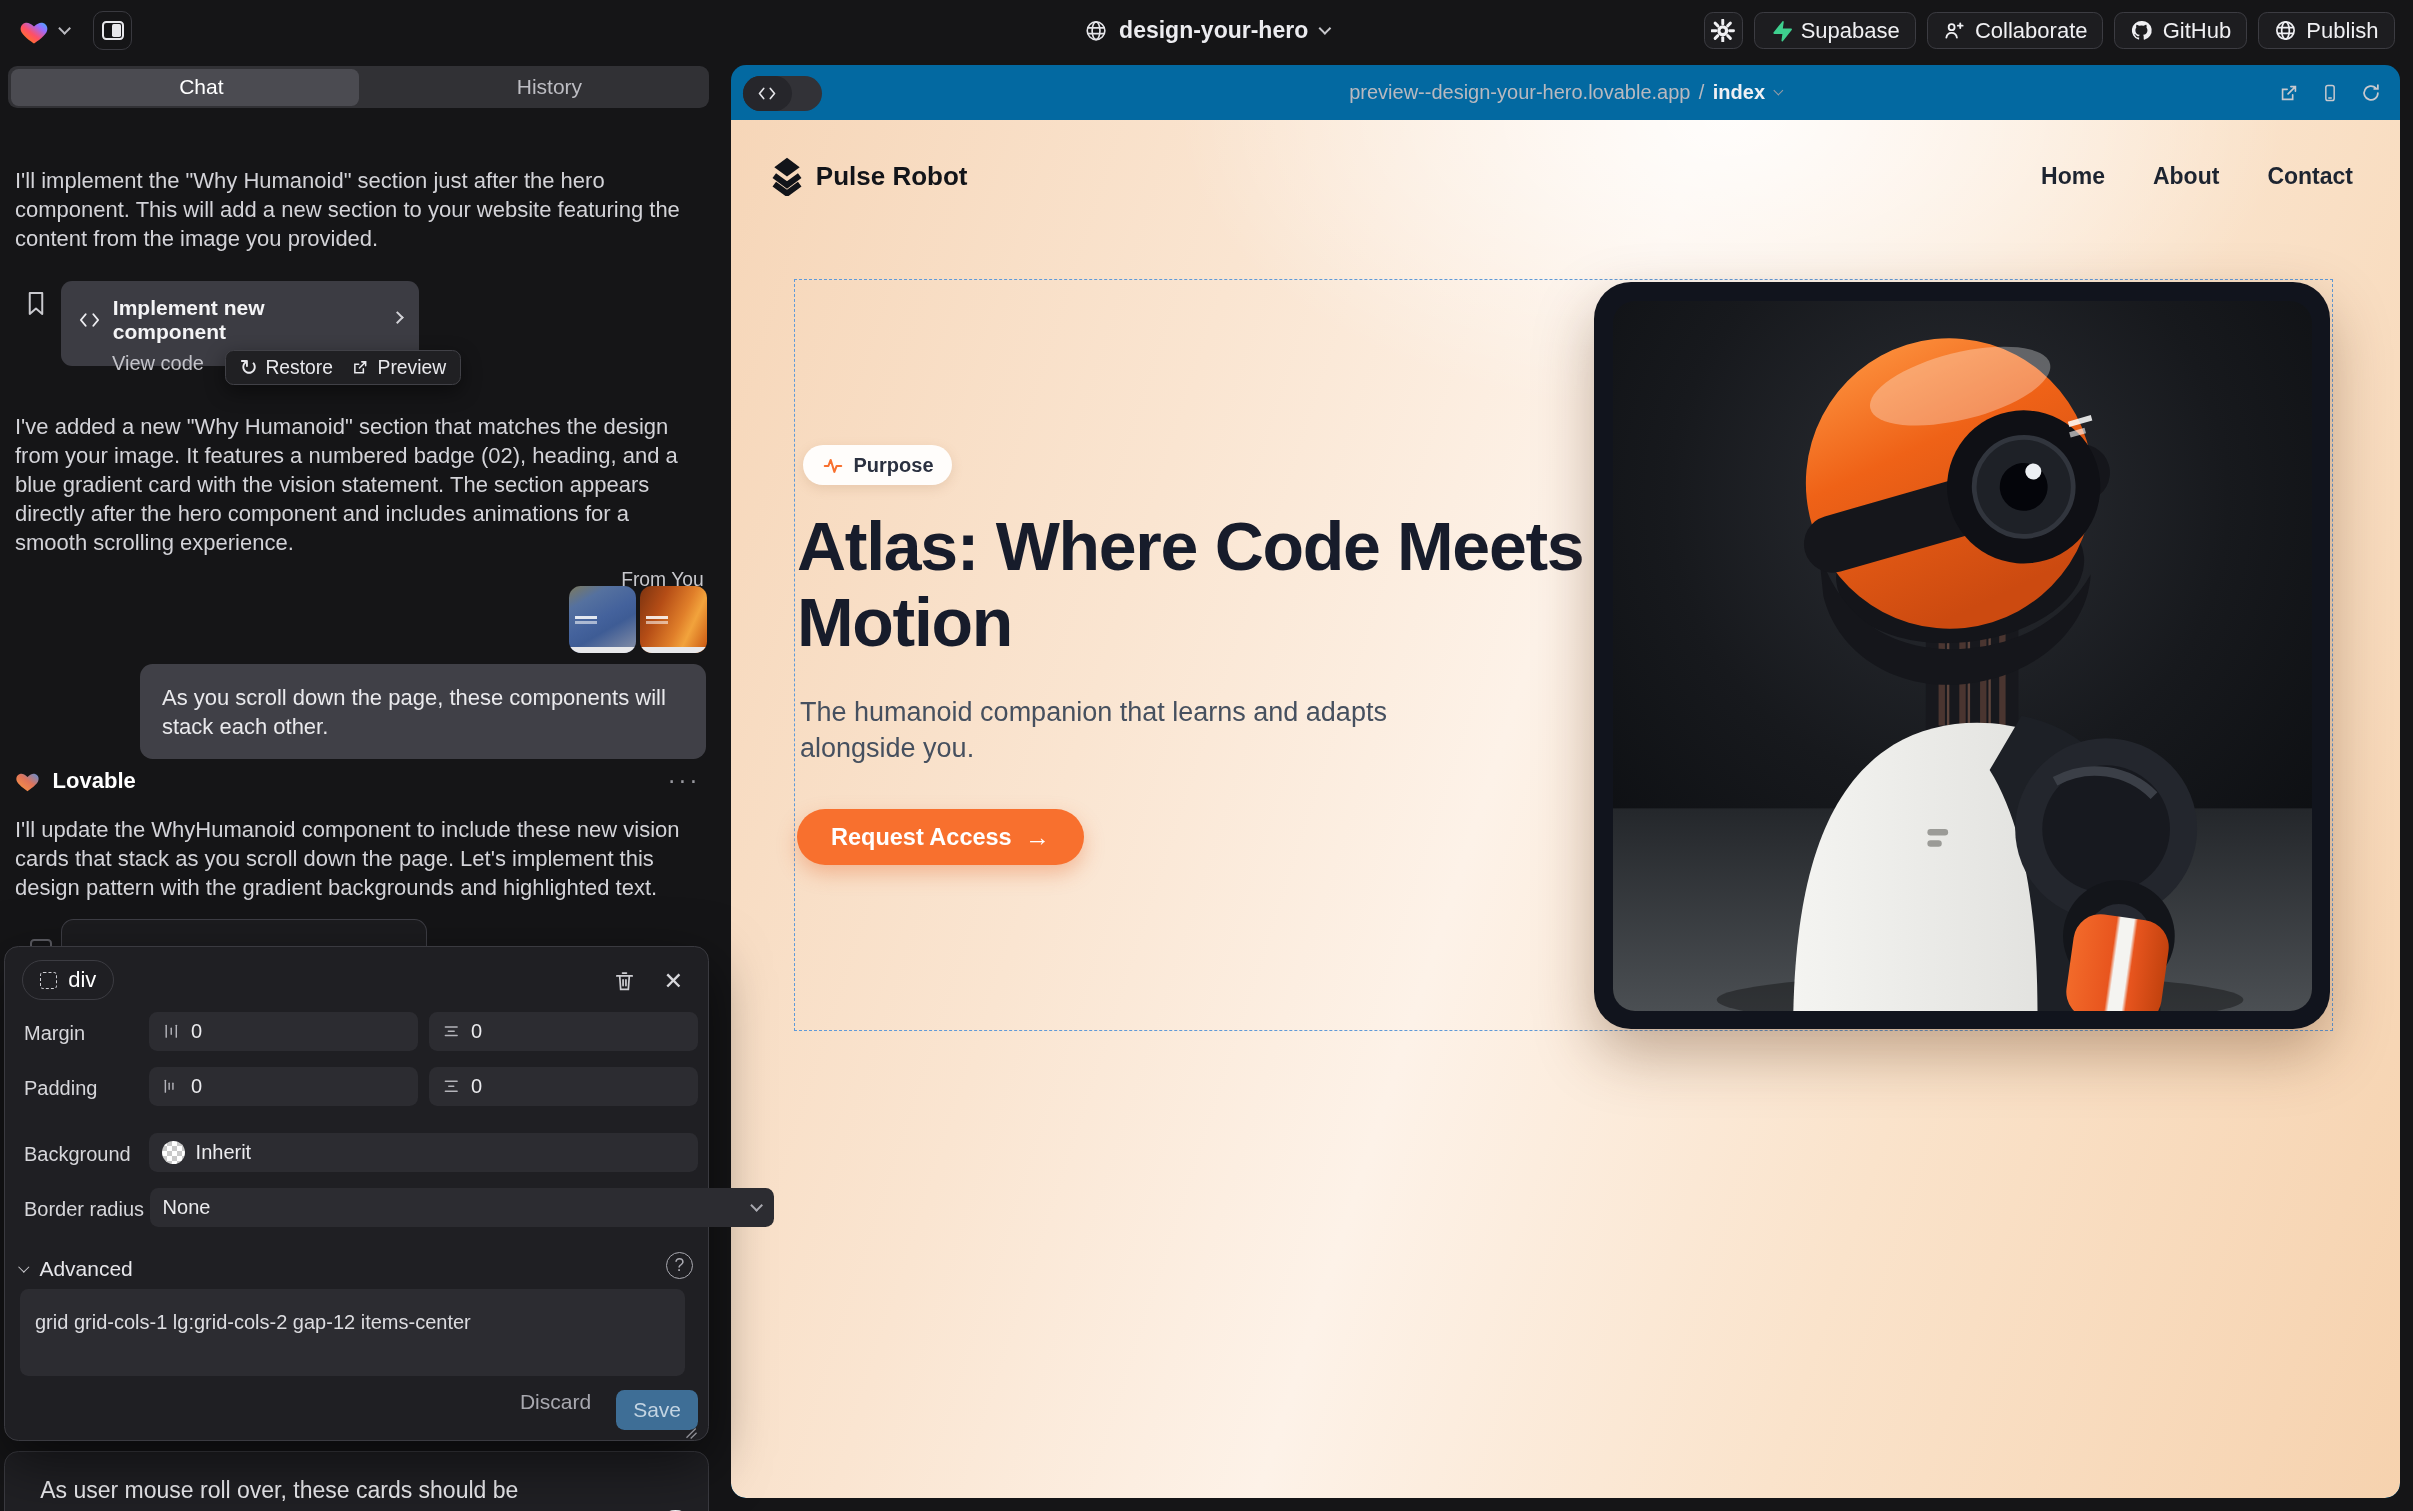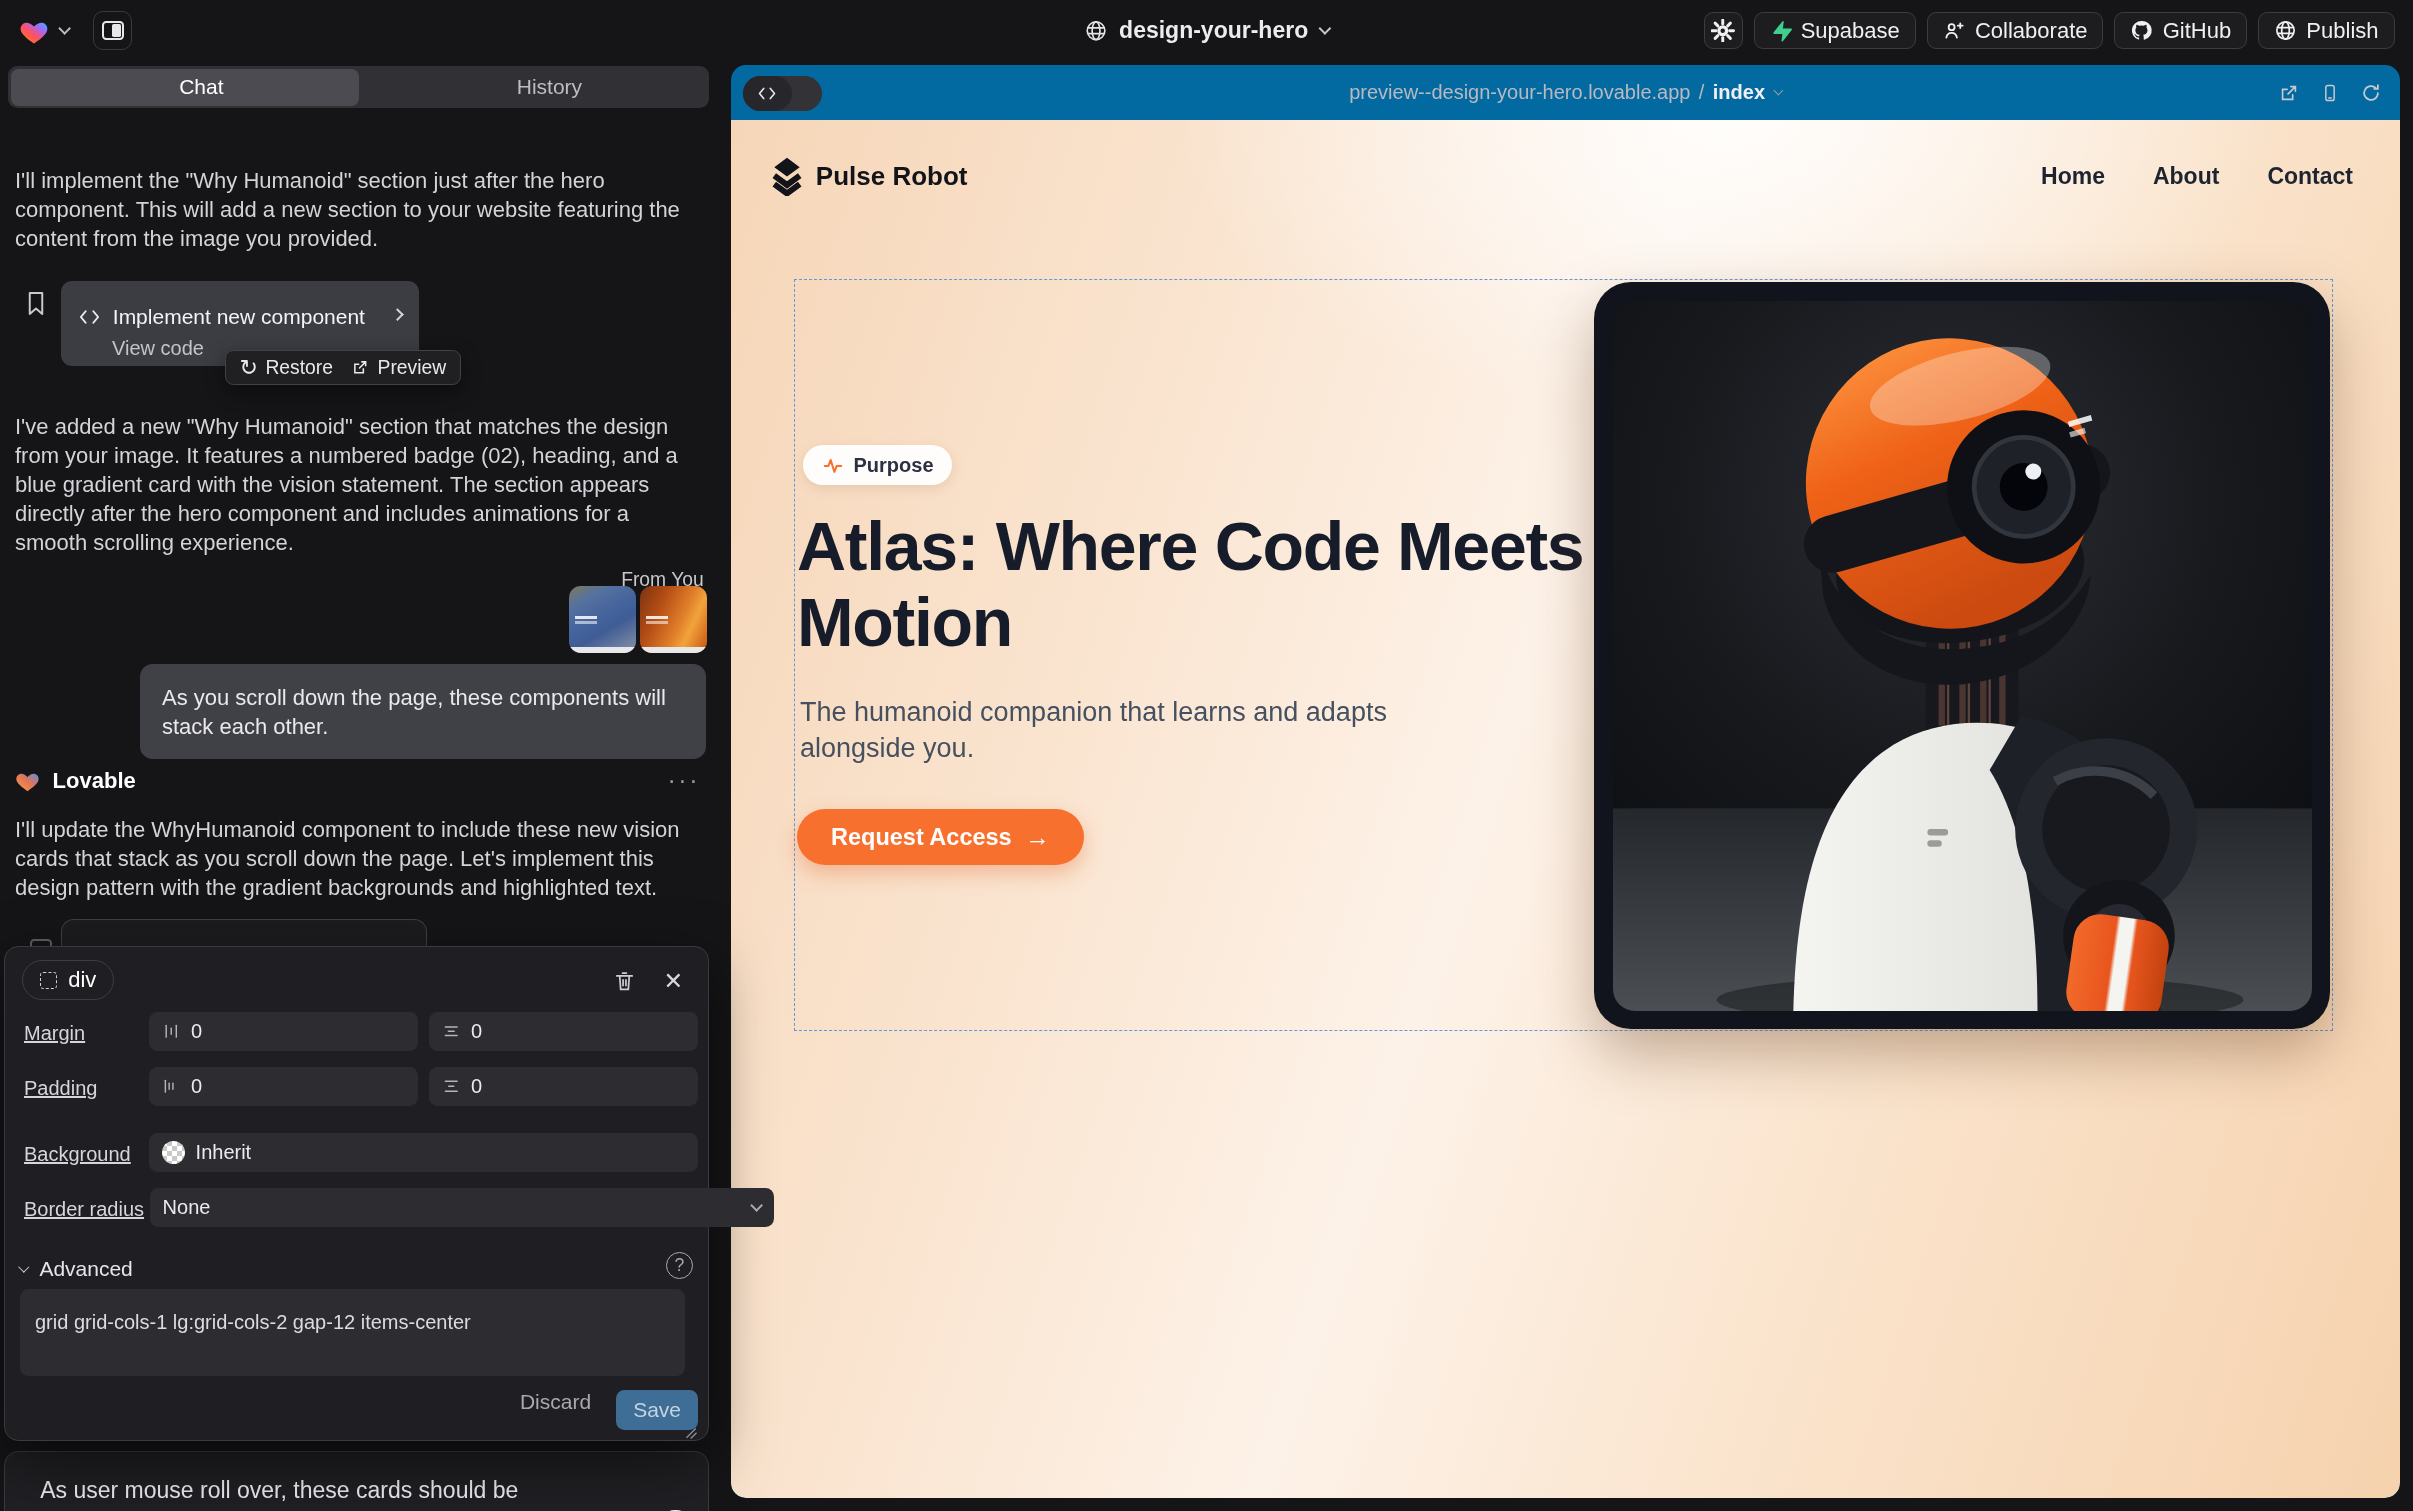--- a/index.html
+++ b/index.html
@@ -27,21 +27,21 @@
   #leftpanel { position:absolute; left:0; top:61px; width:718px; bottom:0; }
   #tabs { position:absolute; left:8.4px; top:5px; width:701px; height:42px; background:#313135; border-radius:9.2px; display:flex; padding:2.5px; }
   .tab { flex:1; display:flex; align-items:center; justify-content:center; font-size:21px; color:#bdbdc3; border-radius:7.6px; cursor:pointer;padding-left:33px; }
   .tab.active { background:#4b4b51; color:#ffffff; }
   .chatmsg { position:absolute; left:15px; width:685px; font-size:22px; line-height:29px; color:#d3d3d8; }
   #msg1 { top:105px; }
   #msg2 { top:351px; }
   #msg3 { top:754px; }
   #bookmark { position:absolute; left:25px; top:230px; color:#c9c9ce; cursor:pointer; }
   #compcard { position:absolute; left:61px; top:220px; width:358px; height:85px; background:#3c3c43; border-radius:11px; padding:15px 17px; cursor:pointer; }
-  .cc-row1 { display:flex; align-items:center; gap:11.8px; color:#f4f4f6; font-size:21px; font-weight:400;margin-top:9px; }
+  .cc-row1 { display:flex; align-items:center; gap:11.8px; color:#f4f4f6; font-size:21px; font-weight:700; }
   .cc-chev { margin-left:auto; color:#d2d2d7; }
   .cc-row2 { margin-left:34px; margin-top:8.4px; font-size:20px; color:#c3c3c9; }
   #tooltip { position:absolute; left:225px; top:289px; height:35px; display:flex; align-items:center; gap:18.5px; background:#202023; border:1.3px solid #414147; border-radius:8.4px; padding:0 13.4px; font-size:19.3px; color:#e9e9ed; box-shadow:0 6.7px 20px rgba(0,0,0,.45); z-index:3; }
   .tt-item { display:flex; align-items:center; gap:7.6px; cursor:pointer; }
   #fromyou { position:absolute; right:14.3px; top:508px; font-size:19.3px; color:#c8c8cd; }
   .thumb { position:absolute; top:525px; width:67px; height:67px; border-radius:11.8px; overflow:hidden; cursor:pointer; }
   #thumb1 { left:569px; background:linear-gradient(150deg,#7d7a5e 0%,#55719f 22%,#44629c 48%,#3e5c95 62%,#8b93a8 100%); }
   #thumb2 { left:640px; background:linear-gradient(115deg,#7c3310 0%,#b54d16 30%,#e07f2a 58%,#f2a33c 72%,#cf6017 95%); }
   .thumb::after { content:""; position:absolute; left:0; right:0; bottom:0; height:5.9px; background:#e8e8ea; }
   .thumb .mini-t { position:absolute; left:5.9px; top:30px; width:22px; height:2.5px; background:rgba(255,255,255,.85); box-shadow:0 5px 0 rgba(255,255,255,.55); }
@@ -51,21 +51,21 @@
   #lovablerow .dots { margin-left:auto; color:#98989f; font-size:25px; letter-spacing:2.5px; cursor:pointer; }
   #partialcard { position:absolute; left:61px; top:858px; width:366px; height:39px; border:1.3px solid #3e3e45; border-bottom:none; border-radius:12.6px 12.6px 0 0; background:#1c1c1f; }
   #partialico { position:absolute; left:30px; top:878px; width:22px; height:18.5px; border:2.1px solid #5c5c63; border-radius:4.2px; }
 
   
   #inspector { position:absolute; left:4.2px; top:885px; width:705px; height:495px; background:#1f1f23; border:1.3px solid #3a3a40; border-radius:14.3px; box-shadow:0 20px 59px rgba(0,0,0,.55); z-index:5; }
   #insp-chip { position:absolute; left:17px; top:13.4px; height:40px; display:flex; align-items:center; gap:11px; padding:0 17px; border:1.3px solid #3c3c42; border-radius:22px; color:#fff; font-size:22px; cursor:pointer; }
   .dashed-sq { width:17px; height:17px; border:1.5px dashed #cfcfd4; border-radius:3.4px; }
   #insp-trash { position:absolute; right:72px; top:22px; cursor:pointer; }
   #insp-close { position:absolute; right:25px; top:20px; font-size:23.5px; color:#d8d8dc; cursor:pointer; }
-  .insp-label { position:absolute; left:20px; font-size:20px; color:#d6d6da;text-decoration:underline; }
+  .insp-label { position:absolute; left:20px; font-size:20px; color:#d6d6da; }
   .insp-input { position:absolute; height:39px; background:#2c2c31; border-radius:8.4px; display:flex; align-items:center; gap:11px; padding:0 12.6px; font-size:20px; color:#ebebee; cursor:text; }
   .f-ico { color:#b4b4ba; }
   .checker { width:23px; height:23px; border-radius:50%; background-image:linear-gradient(45deg,#c9c9c9 25%,transparent 25%,transparent 75%,#c9c9c9 75%),linear-gradient(45deg,#c9c9c9 25%,#ffffff 25%,#ffffff 75%,#c9c9c9 75%); background-size:10px 10px; background-position:0 0,5px 5px; }
   #adv-row { position:absolute; left:20px; top:1196px; display:flex; align-items:center; gap:11.8px; font-size:21px; color:#e6e6ea; cursor:pointer; }
   #adv-row .chev { width:7.6px; height:7.6px; border-width:1.7px; color:#c9c9ce; }
   #help-circ { position:absolute; right:25px; top:1191px; width:27px; height:27px; border:1.7px solid #a9a9b0; border-radius:50%; color:#a9a9b0; font-size:17.6px; display:flex; align-items:center; justify-content:center; cursor:pointer; }
   #adv-text { position:absolute; left:20px; top:1228px; width:665px; height:87px; background:#2c2c31; border-radius:8.4px; padding:22px 15px; font-size:20px; color:#dcdce0; cursor:text; }
   #resize-h { position:absolute; right:5px; bottom:5px; }
   #insp-footer { position:absolute; right:20px; top:1329px; display:flex; gap:25px; }
   #discard-btn { font-size:21px; color:#a8a8af; cursor:pointer; }

